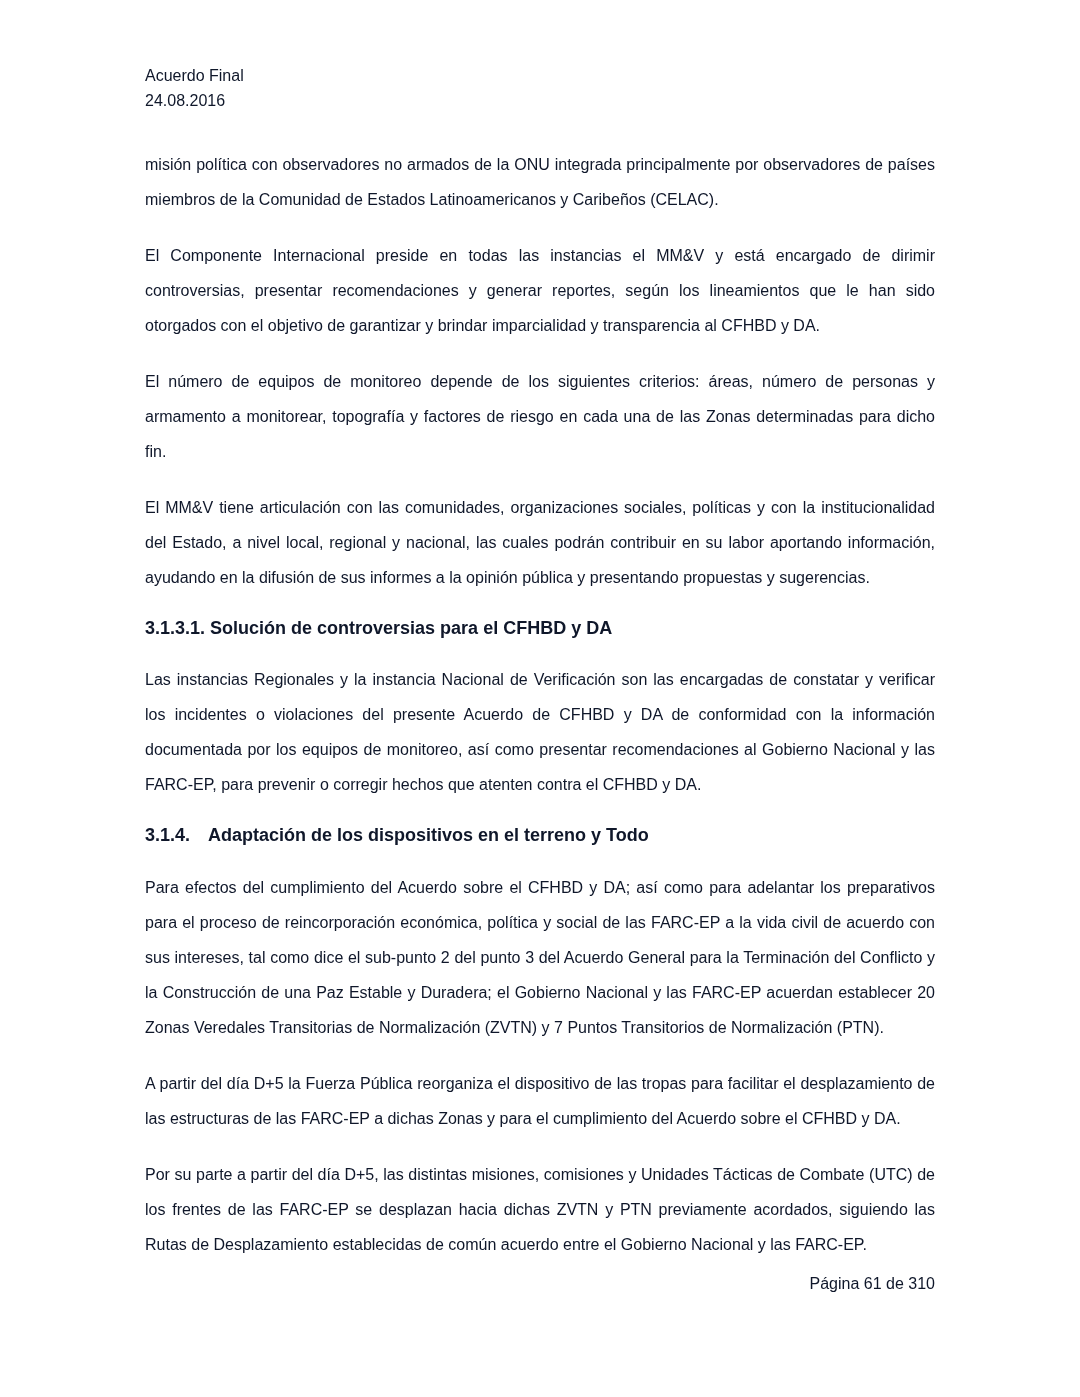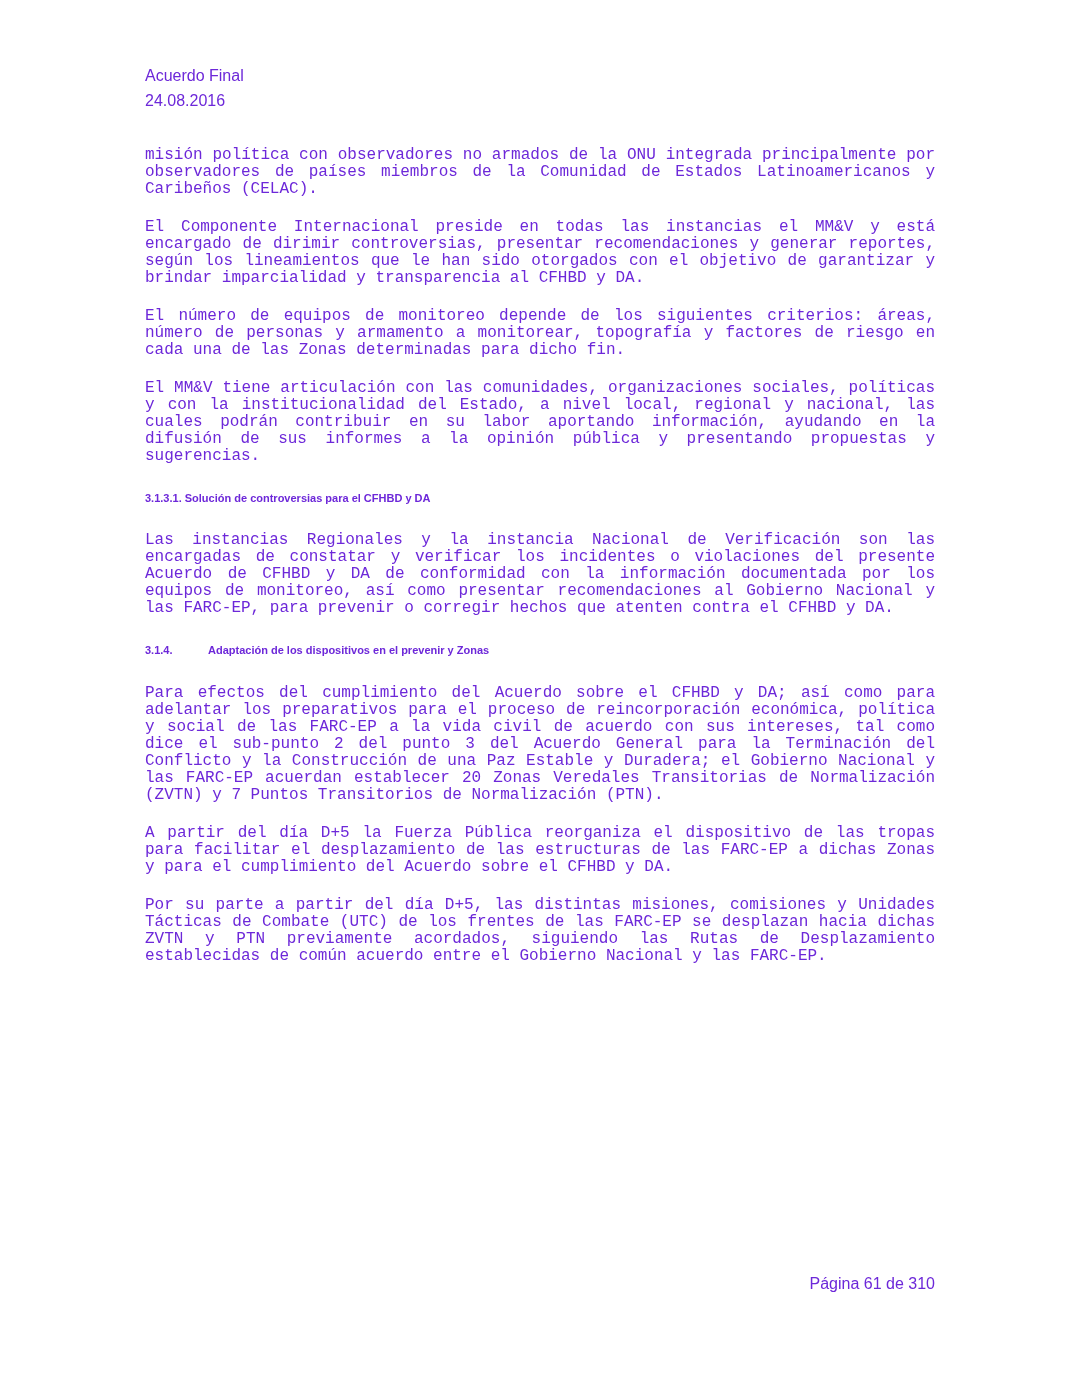--- a/index.html
+++ b/index.html
@@ -3,38 +3,37 @@
 <meta charset="utf-8">
 <style>
   * { margin: 0; padding: 0; box-sizing: border-box; }
   html, body { background: #ffffff; }
   .page {
     position: relative;
     width: 1080px;
     height: 1397px;
     background: #ffffff;
     font-family: "Liberation Sans", "DejaVu Sans", sans-serif;
-    color: #6d28d9;
+    color: #0f172a;
     padding: 63px 145px 0 145px;
     overflow: hidden;
   }
   .doc-header {
     font-size: 16px;
     line-height: 25px;
     margin-bottom: 34px;
   }
   .para {
     font-size: 16px;
-    line-height: 17px;
+    line-height: 35px;
     text-align: justify;
     margin-bottom: 21px;
-    font-family: Liberation Mono, monospace;
   }
   .heading {
-    font-size: 11px;
+    font-size: 18px;
     line-height: 25.3px;
     font-weight: bold;
     margin-bottom: 21px;
   }
   .heading .num {
     display: inline-block;
     min-width: 63px;
   }
   .page-footer {
     position: absolute;
@@ -58,21 +57,21 @@
   <main>
     <p class="para">misión política con observadores no armados de la ONU integrada principalmente por observadores de países miembros de la Comunidad de Estados Latinoamericanos y Caribeños (CELAC).</p>
     <p class="para">El Componente Internacional preside en todas las instancias el MM&amp;V y está encargado de dirimir controversias, presentar recomendaciones y generar reportes, según los lineamientos que le han sido otorgados con el objetivo de garantizar y brindar imparcialidad y transparencia al CFHBD y DA.</p>
     <p class="para">El número de equipos de monitoreo depende de los siguientes criterios: áreas, número de personas y armamento a monitorear, topografía y factores de riesgo en cada una de las Zonas determinadas para dicho fin.</p>
     <p class="para">El MM&amp;V tiene articulación con las comunidades, organizaciones sociales, políticas y con la institucionalidad del Estado, a nivel local, regional y nacional, las cuales podrán contribuir en su labor aportando información, ayudando en la difusión de sus informes a la opinión pública y presentando propuestas y sugerencias.</p>
 
     <h3 class="heading">3.1.3.1. Solución de controversias para el CFHBD y DA</h3>
 
     <p class="para">Las instancias Regionales y la instancia Nacional de Verificación son las encargadas de constatar y verificar los incidentes o violaciones del presente Acuerdo de CFHBD y DA de conformidad con la información documentada por los equipos de monitoreo, así como presentar recomendaciones al Gobierno Nacional y las FARC-EP, para prevenir o corregir hechos que atenten contra el CFHBD y DA.</p>
 
-    <h3 class="heading"><span class="num">3.1.4.</span><span>Adaptación de los dispositivos en el prevenir y Zonas</span></h3>
+    <h3 class="heading"><span class="num">3.1.4.</span><span>Adaptación de los dispositivos en el terreno y Todo</span></h3>
 
     <p class="para">Para efectos del cumplimiento del Acuerdo sobre el CFHBD y  DA; así como para adelantar los preparativos para el proceso de reincorporación económica, política y social de las FARC-EP a la vida civil de acuerdo con sus intereses, tal como dice el sub-punto 2 del punto 3 del Acuerdo General para la Terminación del Conflicto y la Construcción de una Paz Estable y Duradera; el Gobierno Nacional y las FARC-EP acuerdan establecer 20 Zonas Veredales Transitorias de Normalización (ZVTN) y 7 Puntos Transitorios de Normalización (PTN).</p>
     <p class="para">A partir del día D+5 la Fuerza Pública reorganiza el dispositivo de las tropas para facilitar el desplazamiento de las estructuras de las FARC-EP a dichas Zonas y para el cumplimiento del Acuerdo sobre el CFHBD y  DA.</p>
     <p class="para">Por su parte a partir del día D+5, las distintas misiones, comisiones y Unidades Tácticas de Combate (UTC) de los frentes de las FARC-EP se desplazan hacia dichas ZVTN y PTN previamente acordados, siguiendo las Rutas de Desplazamiento establecidas de común acuerdo entre el Gobierno Nacional y las FARC-EP.</p>
   </main>
 
   <div class="page-footer">Página 61 de 310</div>
 
 </div>
 

